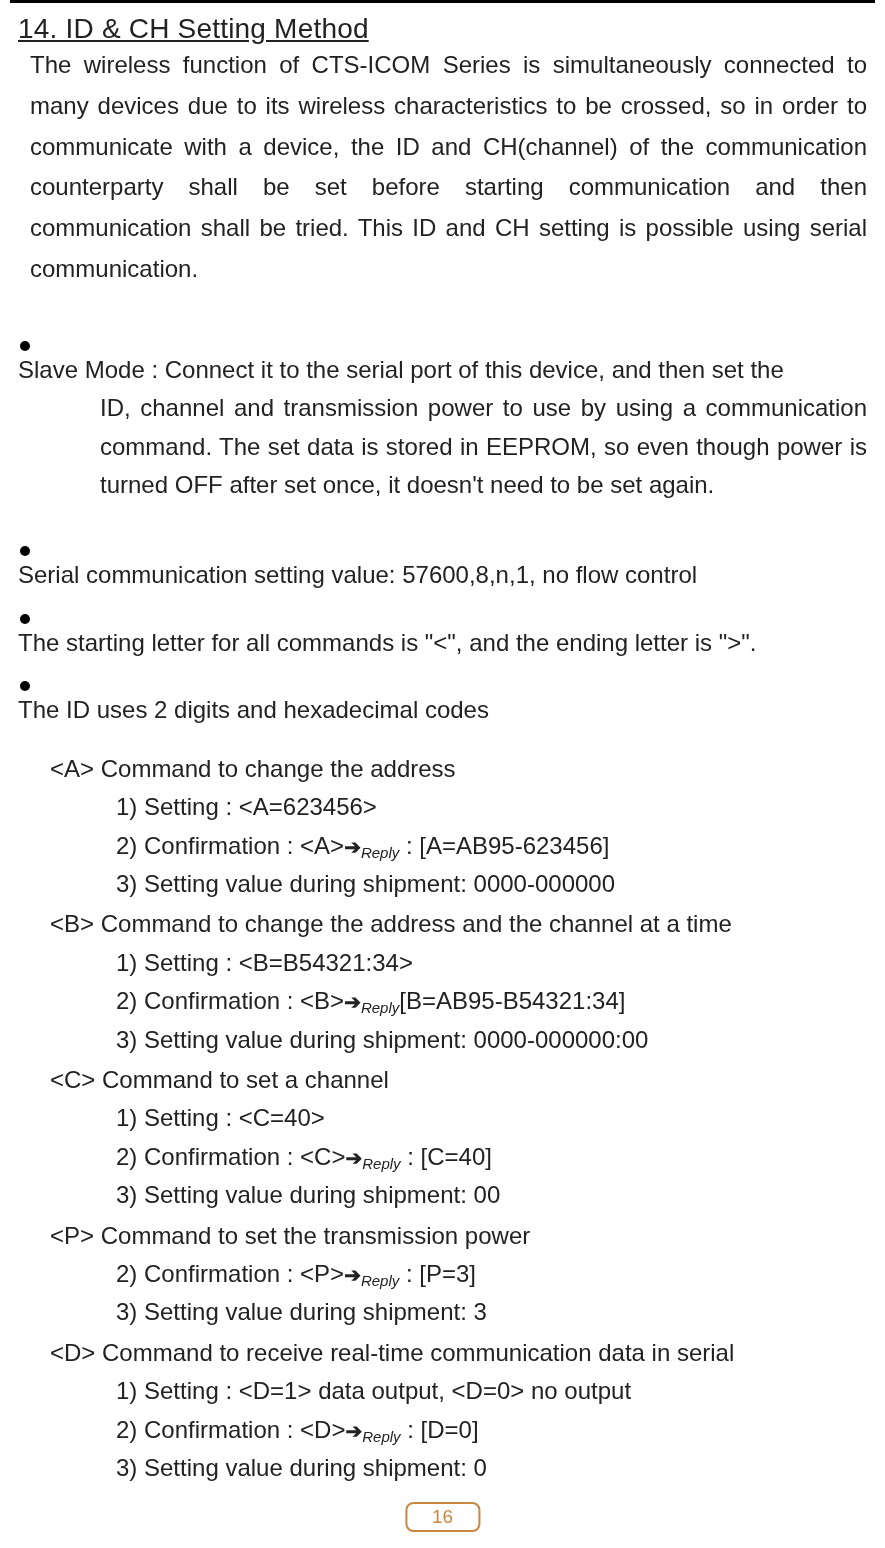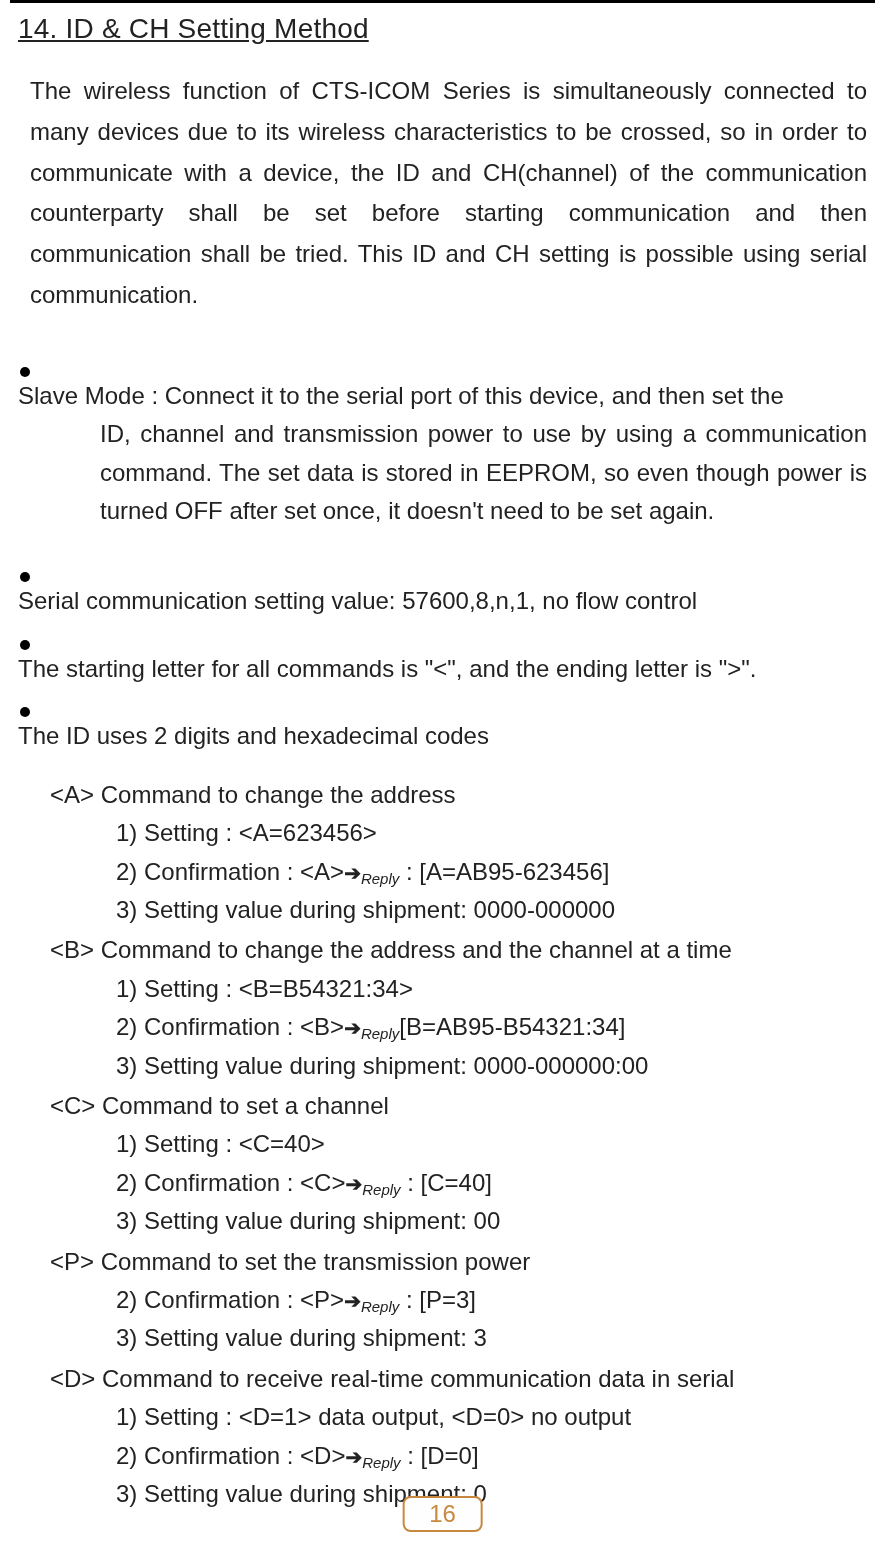--- a/index.html
+++ b/index.html
@@ -19,21 +19,21 @@
     .top-rule {
       border-top: 3px solid #000;
       margin: 0 10px 10px 10px;
     }
     .content {
       padding: 0 18px 0 18px;
     }
     h1 {
       font-size: 28px;
       font-weight: 500;
-      margin-bottom: 26px;
+      margin-bottom: 0;
       text-decoration: underline;
       letter-spacing: 0.2px;
     }
     .intro {
       font-size: 24px;
       line-height: 1.7;
       text-align: justify;
       margin-bottom: 37px;
       padding-left: 12px;
     }
@@ -107,21 +107,21 @@
       position: absolute;
       bottom: 16px;
       left: 50%;
       transform: translateX(-50%);
     }
     .page-number {
       border: 2px solid #c9883f;
       border-radius: 8px;
       padding: 2px 25px;
       color: #c9883f;
-      font-size: 24px;
+      font-size: 19px;
       background: #fefefe;
     }
   </style>
 </head>
 <body>
 
 <div class="top-rule"></div>
 
 <div class="content">
 

